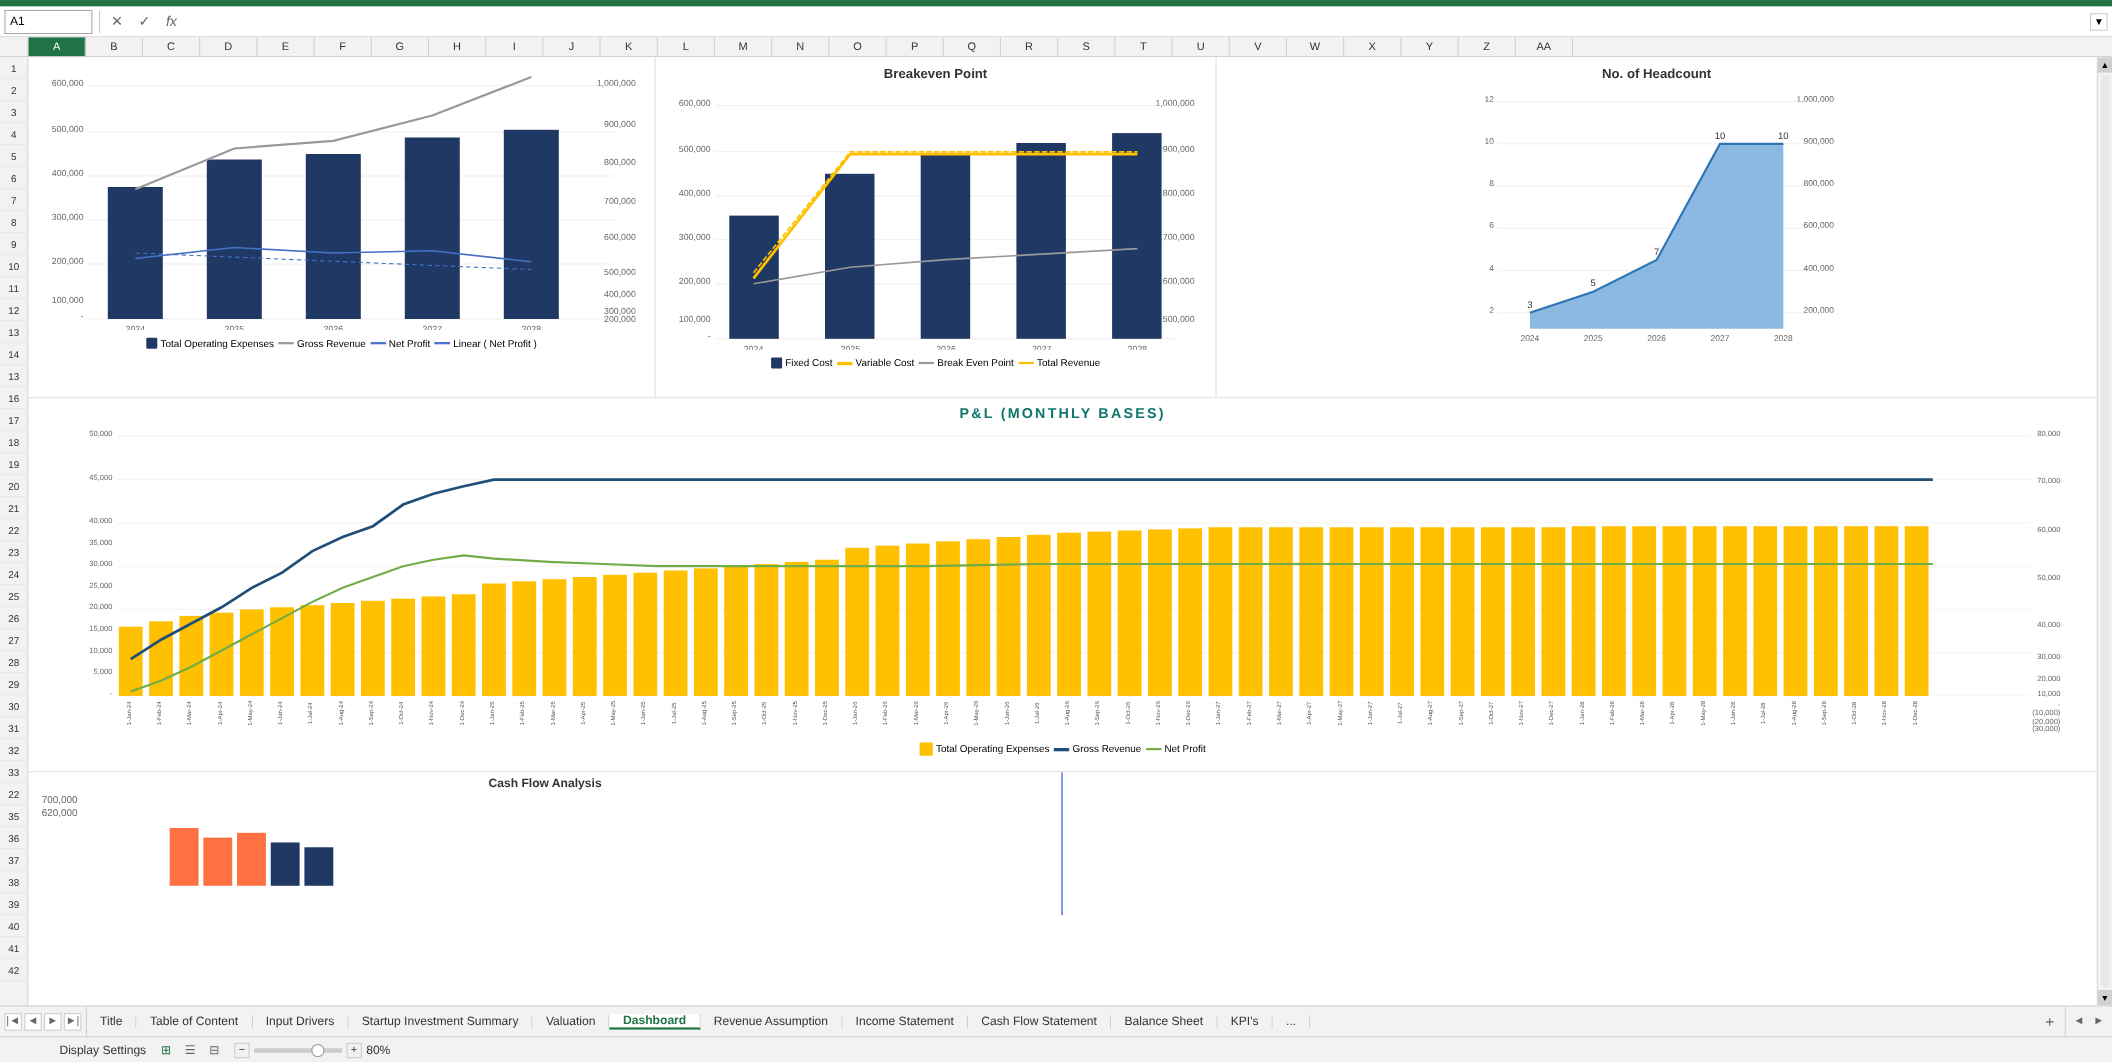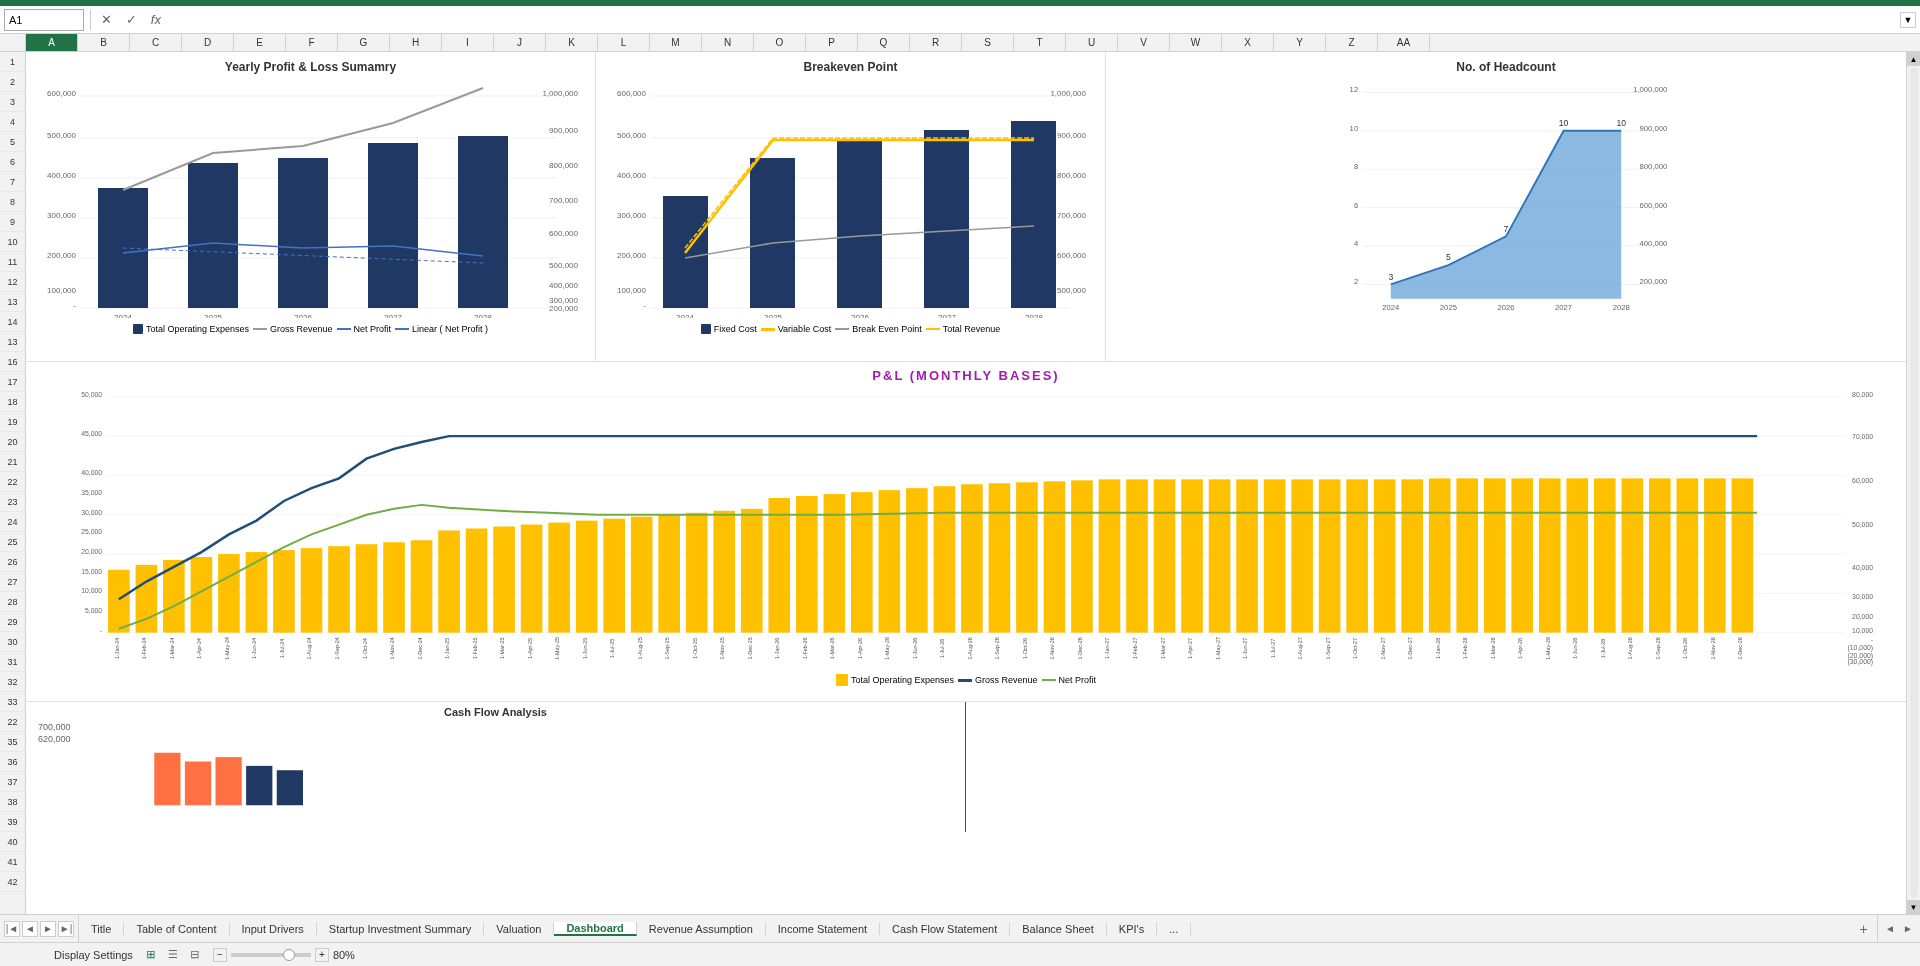--- a/index.html
+++ b/index.html
@@ -39,21 +39,21 @@
       margin-bottom: 4px;
     }
     .legend {
       display: flex; flex-wrap: wrap; gap: 4px; margin-top: 4px;
       justify-content: center; font-size: 9px;
     }
     .legend-item { display: flex; align-items: center; gap: 3px; }
     .legend-dot { width: 10px; height: 10px; border-radius: 1px; }
     .legend-line { width: 14px; height: 2px; }
     .pnl-title {
-      text-align: center; font-size: 13px; font-weight: bold; color: #a21caf;
+      text-align: center; font-size: 13px; font-weight: bold; color: #0f766e;
       letter-spacing: 2px; margin-bottom: 2px;
     }
     .section-title {
       text-align: center; font-size: 11px; font-weight: bold; color: #333;
       margin-bottom: 4px;
     }
 
     
     .tab-bar {
       height: 28px; background: #f2f2f2; border-top: 1px solid #d0d0d0;
@@ -242,21 +242,20 @@
           <div class="row-num">41</div>
           <div class="row-num">42</div>
         </div>
     </div>
 
     <div style="flex:1;overflow:hidden;position:relative;background:#fff;">
 
       <div style="display:flex;height:310px;border-bottom:1px solid #e0e0e0;">
 
         <div style="width:570px;border-right:1px solid #e0e0e0;padding:8px 12px;">
-          <div class="chart-title">Yearly Profit &amp; Loss Sumamry</div>
           <svg viewBox="0 0 540 240" style="width:540px;height:240px;">
 
             <text x="38" y="18" font-size="8" fill="#666" text-anchor="end">600,000</text>
             <text x="38" y="60" font-size="8" fill="#666" text-anchor="end">500,000</text>
             <text x="38" y="100" font-size="8" fill="#666" text-anchor="end">400,000</text>
             <text x="38" y="140" font-size="8" fill="#666" text-anchor="end">300,000</text>
             <text x="38" y="180" font-size="8" fill="#666" text-anchor="end">200,000</text>
             <text x="38" y="215" font-size="8" fill="#666" text-anchor="end">100,000</text>
             <text x="38" y="230" font-size="8" fill="#666" text-anchor="end">-</text>
 

